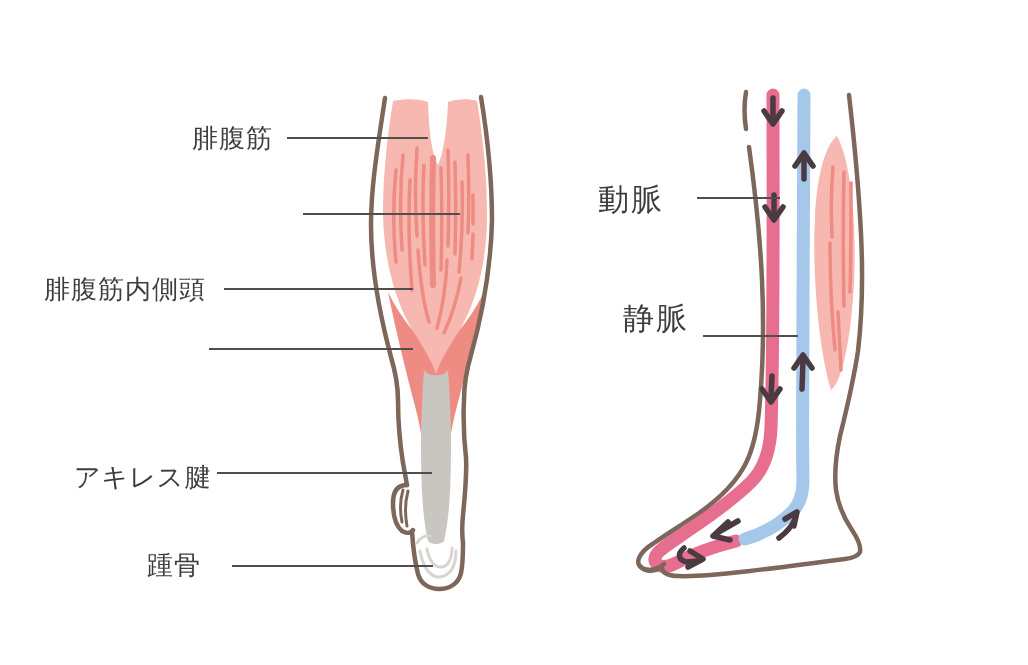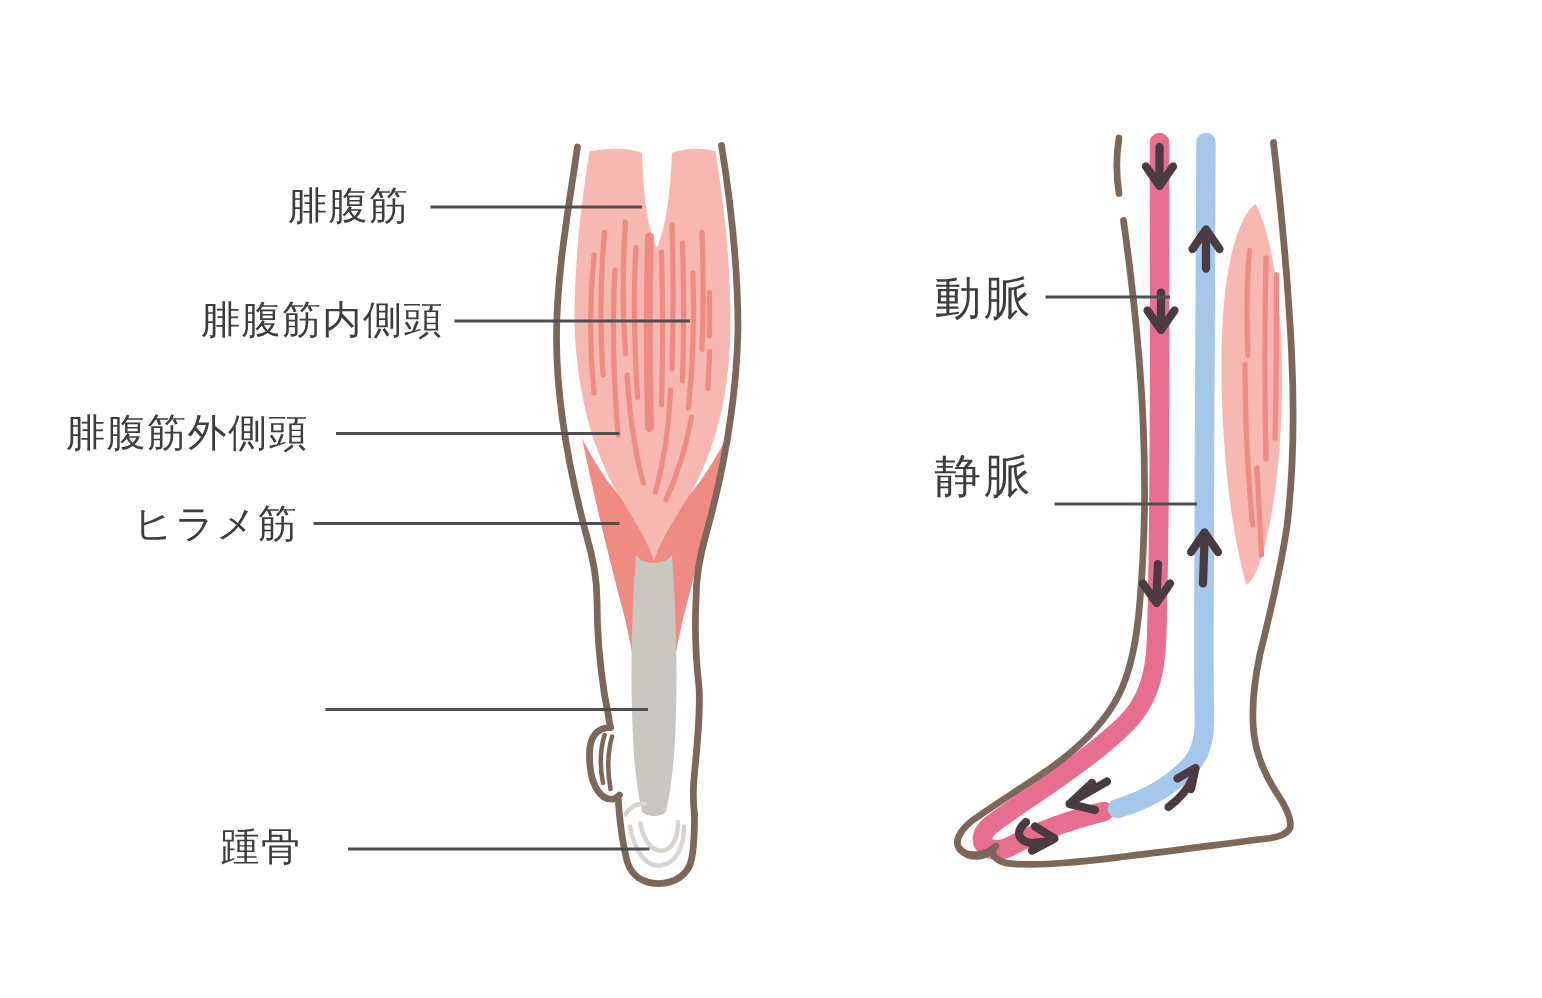--- a/index.html
+++ b/index.html
@@ -46,21 +46,21 @@
   
   .lbl{position:absolute;font-size:26px;line-height:1.2;letter-spacing:1px;
        color:var(--label-text);white-space:nowrap;}
   .lbl-r{font-size:31px;letter-spacing:2px;}
   #lbl-gastroc{left:192px;top:123px;}
   #lbl-medial{left:134px;top:199px;}
   #lbl-lateral{left:44px;top:274px;}
   #lbl-soleus{left:89px;top:335px;}
   #lbl-achilles{left:74px;top:462px;}
   #lbl-calcaneus{left:147px;top:550px;}
-  #lbl-artery{left:623px;top:181px;}
+  #lbl-artery{left:598px;top:181px;}
   #lbl-vein{left:623px;top:300px;}
 </style>
 </head>
 <body>
 
 <div id="canvas">
 
   <svg id="art" width="1028" height="665" viewBox="0 0 1028 665">
 
     <g>
@@ -184,20 +184,19 @@
   <div class="leader" id="ll-gastroc"></div>
   <div class="leader" id="ll-medial"></div>
   <div class="leader" id="ll-lateral"></div>
   <div class="leader" id="ll-soleus"></div>
   <div class="leader" id="ll-achilles"></div>
   <div class="leader" id="ll-calcaneus"></div>
   <div class="leader" id="ll-artery"></div>
   <div class="leader" id="ll-vein"></div>
 
   <div class="lbl" id="lbl-gastroc">腓腹筋</div>
-  <div class="lbl" id="lbl-medial">腓腹筋内側頭</div>
-  <div class="lbl" id="lbl-lateral">腓腹筋外側頭</div>
-  <div class="lbl" id="lbl-soleus">ヒラメ筋</div>
+  <div class="lbl" id="lbl-lateral">腓腹筋内側頭</div>
+  <div class="lbl" id="lbl-achilles">アキレス腱</div>
   <div class="lbl" id="lbl-calcaneus">踵骨</div>
   <div class="lbl lbl-r" id="lbl-artery">動脈</div>
   <div class="lbl lbl-r" id="lbl-vein">静脈</div>
 
 </div>
 
 </body></html>

